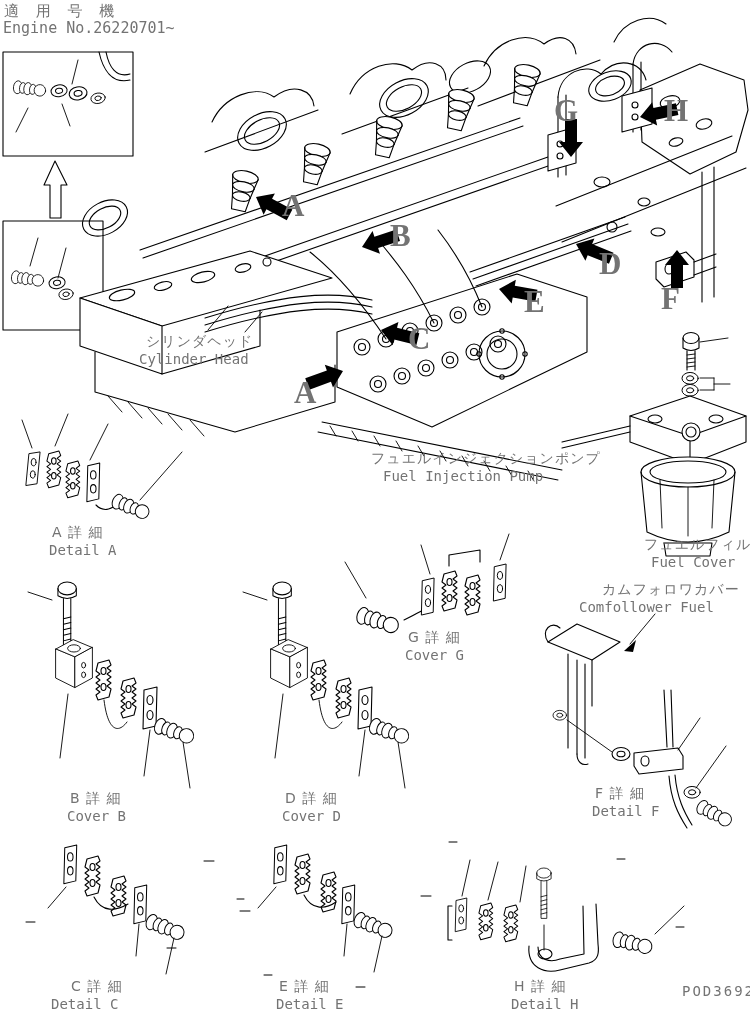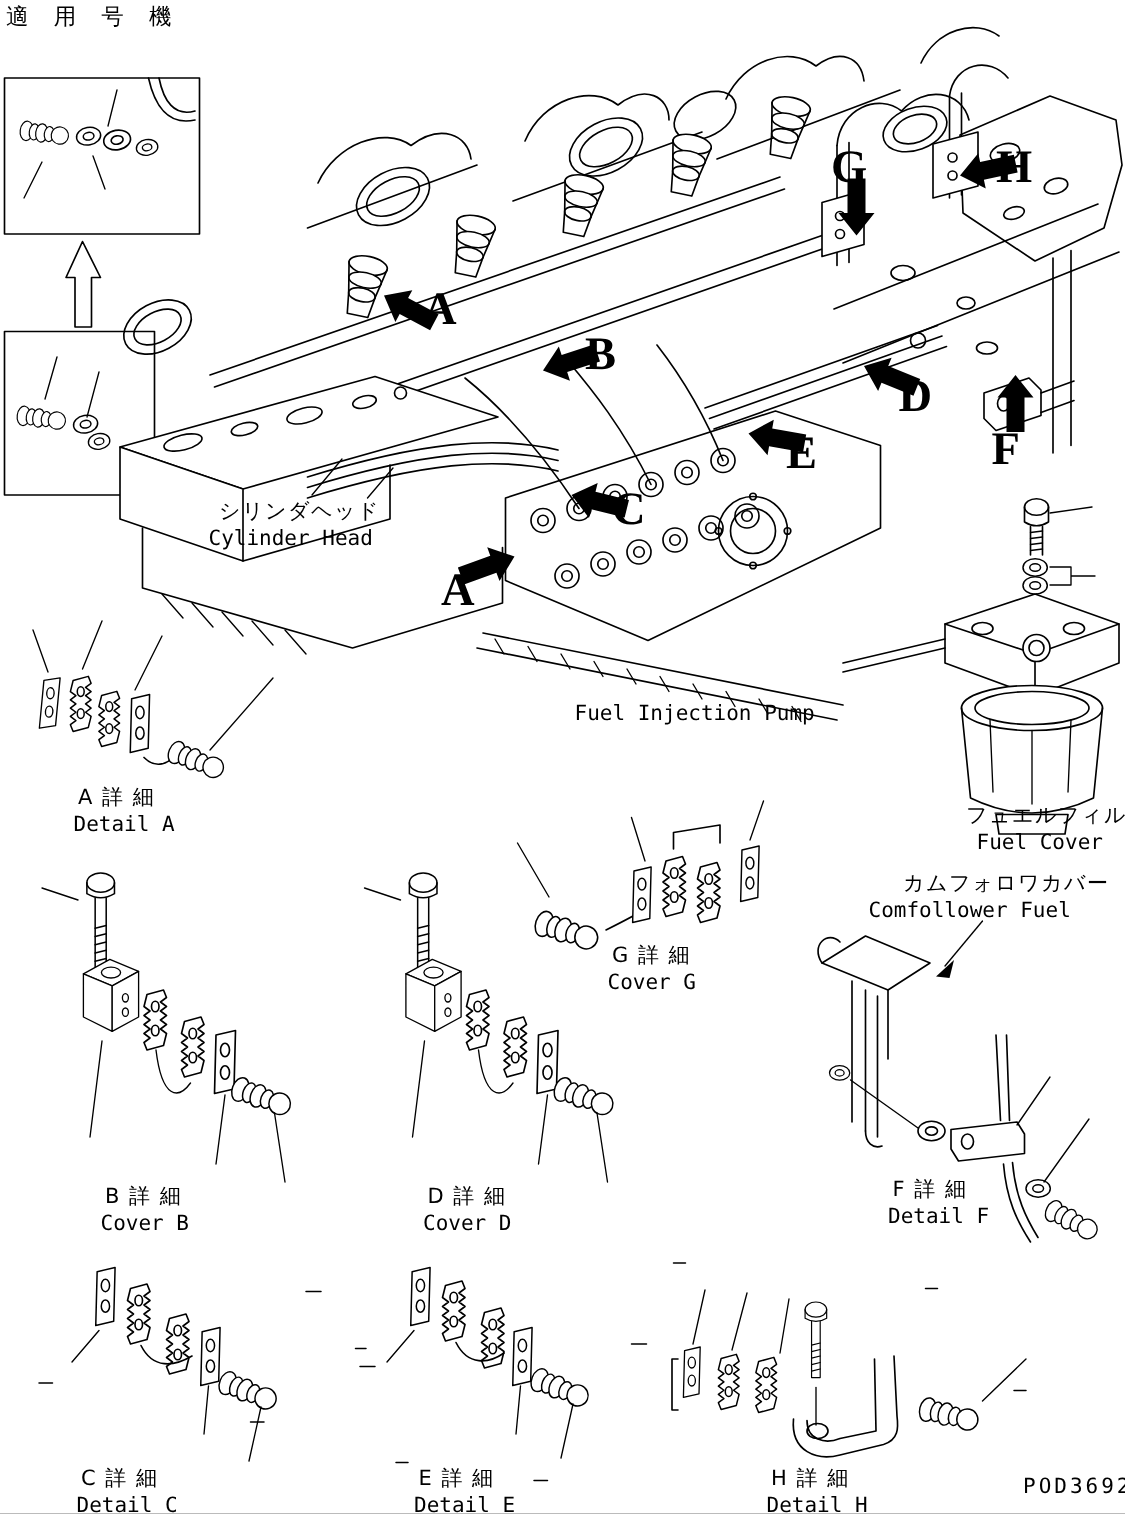--- a/index.html
+++ b/index.html
@@ -1,19 +1,19 @@
 <!DOCTYPE html>
 <html><head>
 <meta charset="utf-8">
 <style>
   html,body{margin:0;padding:0;background:#888}
   #page{position:relative;width:750px;height:1009px;background:#fff;overflow:hidden;
         font-family:"DejaVu Sans",sans-serif;color:#000}
   #art{position:absolute;left:0;top:0}
-  .t{position:absolute;white-space:nowrap;color:#000000}
+  .t{position:absolute;white-space:nowrap;color:#737373}
   .jp{font:14px/1.15 "DejaVu Sans",sans-serif;letter-spacing:1px}
   .jp-title{font:15px/1.2 "DejaVu Sans",sans-serif;letter-spacing:6px}
   .en{font:14px/1.15 "DejaVu Sans Mono",monospace}
   .en-big{font:15px/1.2 "DejaVu Sans Mono",monospace}
   .callout{font-family:"Liberation Serif",serif;font-size:31px;font-weight:bold;line-height:1}
   .podnum{font:14px/1.2 "DejaVu Sans Mono",monospace;letter-spacing:2px}
 </style>
 </head>
 <body>
 
@@ -328,23 +328,25 @@
         <path d="M462,896 L470,860 M488,900 L498,862 M520,902 L526,866 M655,934 L684,906" stroke-width="0.9"></path>
       </g>
 
       <g stroke-width="1">
         <path d="M26,922 h9 M167,948 h9 M204,861 h10 M237,899 h7 M421,896 h10 M449,842 h8 M617,859 h8 M676,927 h8 M264,975 h8 M356,987 h9 M240,911 h10"></path>
       </g>
     </g>
   </svg>
 
   <div class="t jp-title" style="left:4px;top:2px">適 用 号 機</div>
+  <div class="t en-big" style="left:3px;top:19px">Engine No.26220701~</div>
 
   <div class="t jp" style="left:146px;top:333px">シリンダヘッド</div>
   <div class="t en" style="left:139px;top:351px">Cylinder Head</div>
+  <div class="t jp" style="left:371px;top:450px">フュエルインジェクションポンプ</div>
   <div class="t en" style="left:383px;top:468px">Fuel Injection Pump</div>
   <div class="t jp" style="left:644px;top:536px">フュエルフィルタ</div>
   <div class="t en" style="left:651px;top:554px">Fuel Cover</div>
   <div class="t jp" style="left:602px;top:581px">カムフォロワカバー</div>
   <div class="t en" style="left:579px;top:599px">Comfollower Fuel</div>
 
   <div class="t callout" style="left:282px;top:190px">A</div>
   <div class="t callout" style="left:390px;top:220px">B</div>
   <div class="t callout" style="left:408px;top:323px">C</div>
   <div class="t callout" style="left:294px;top:377px">A</div>
@@ -357,21 +359,21 @@
   <div class="t jp" style="left:52px;top:524px">A 詳 細</div>
   <div class="t en" style="left:49px;top:542px">Detail A</div>
   <div class="t jp" style="left:70px;top:790px">B 詳 細</div>
   <div class="t en" style="left:67px;top:808px">Cover B</div>
   <div class="t jp" style="left:285px;top:790px">D 詳 細</div>
   <div class="t en" style="left:282px;top:808px">Cover D</div>
   <div class="t jp" style="left:408px;top:629px">G 詳 細</div>
   <div class="t en" style="left:405px;top:647px">Cover G</div>
   <div class="t jp" style="left:595px;top:785px">F 詳 細</div>
   <div class="t en" style="left:592px;top:803px">Detail F</div>
-  <div class="t jp" style="left:54px;top:978px">C 詳 細</div>
+  <div class="t jp" style="left:71px;top:978px">C 詳 細</div>
   <div class="t en" style="left:51px;top:996px">Detail C</div>
   <div class="t jp" style="left:279px;top:978px">E 詳 細</div>
   <div class="t en" style="left:276px;top:996px">Detail E</div>
   <div class="t jp" style="left:514px;top:978px">H 詳 細</div>
   <div class="t en" style="left:511px;top:996px">Detail H</div>
 
   <div class="t podnum" style="left:682px;top:983px">POD3692</div>
 
 </div>
 

